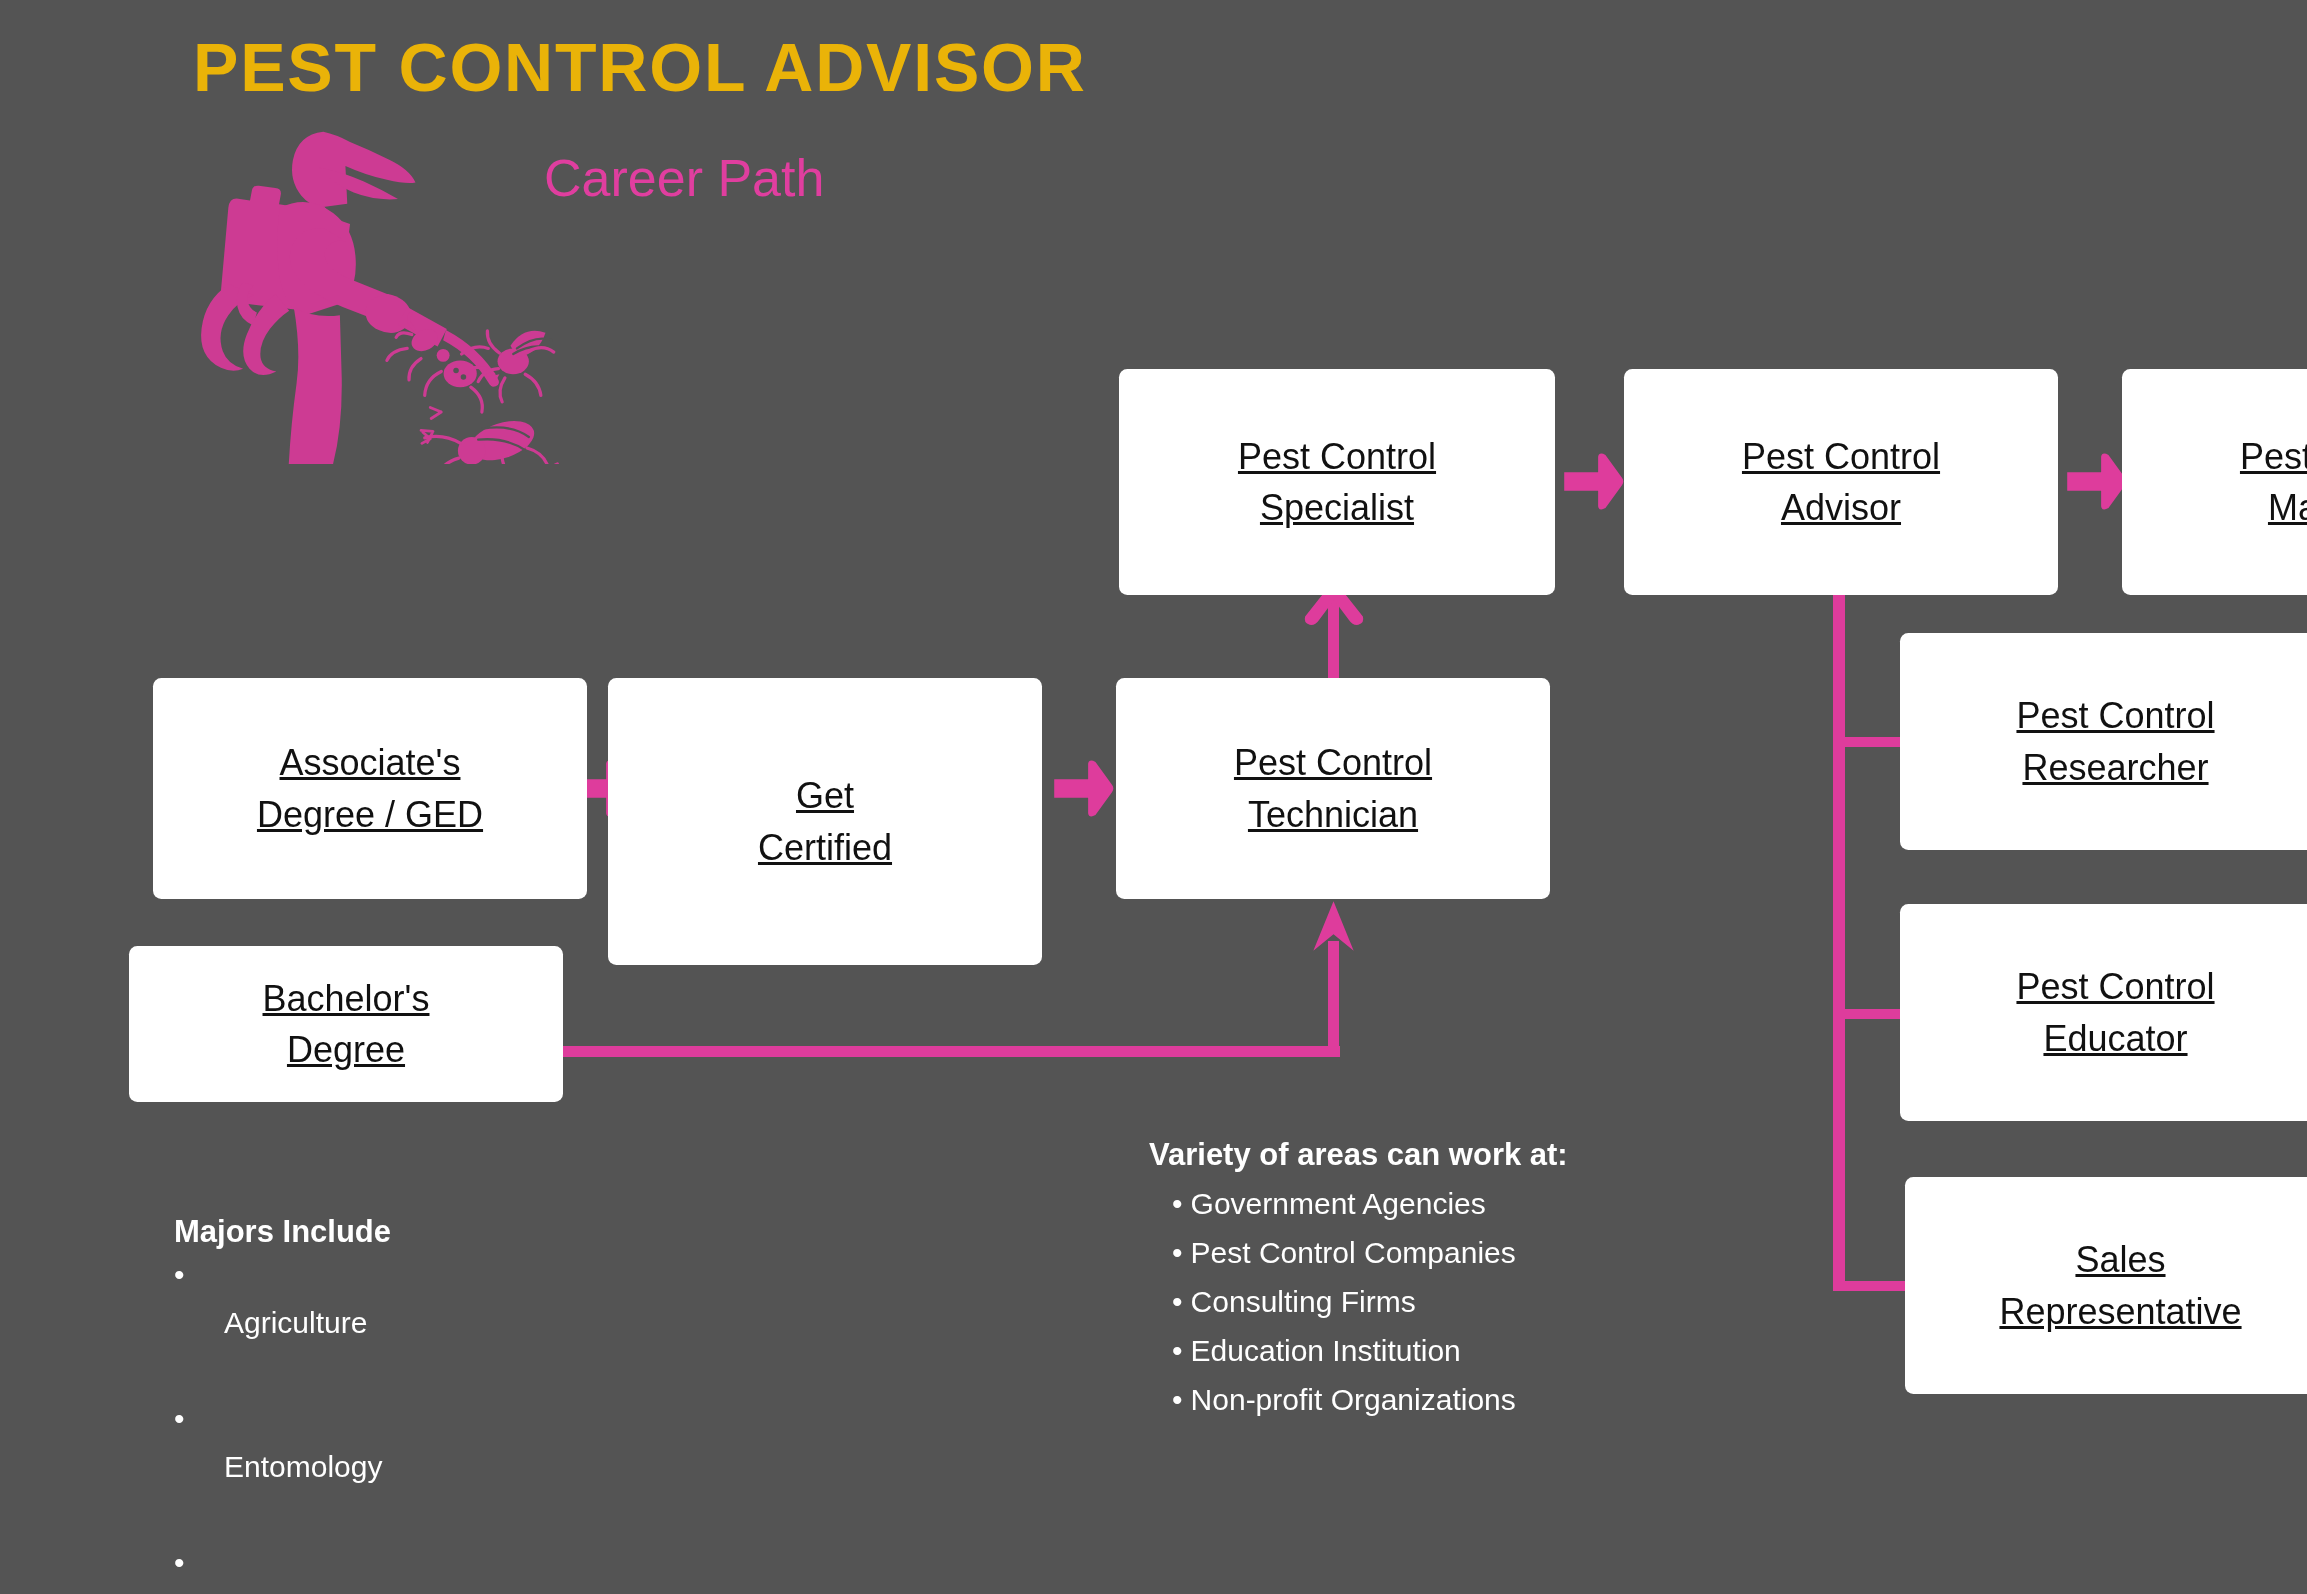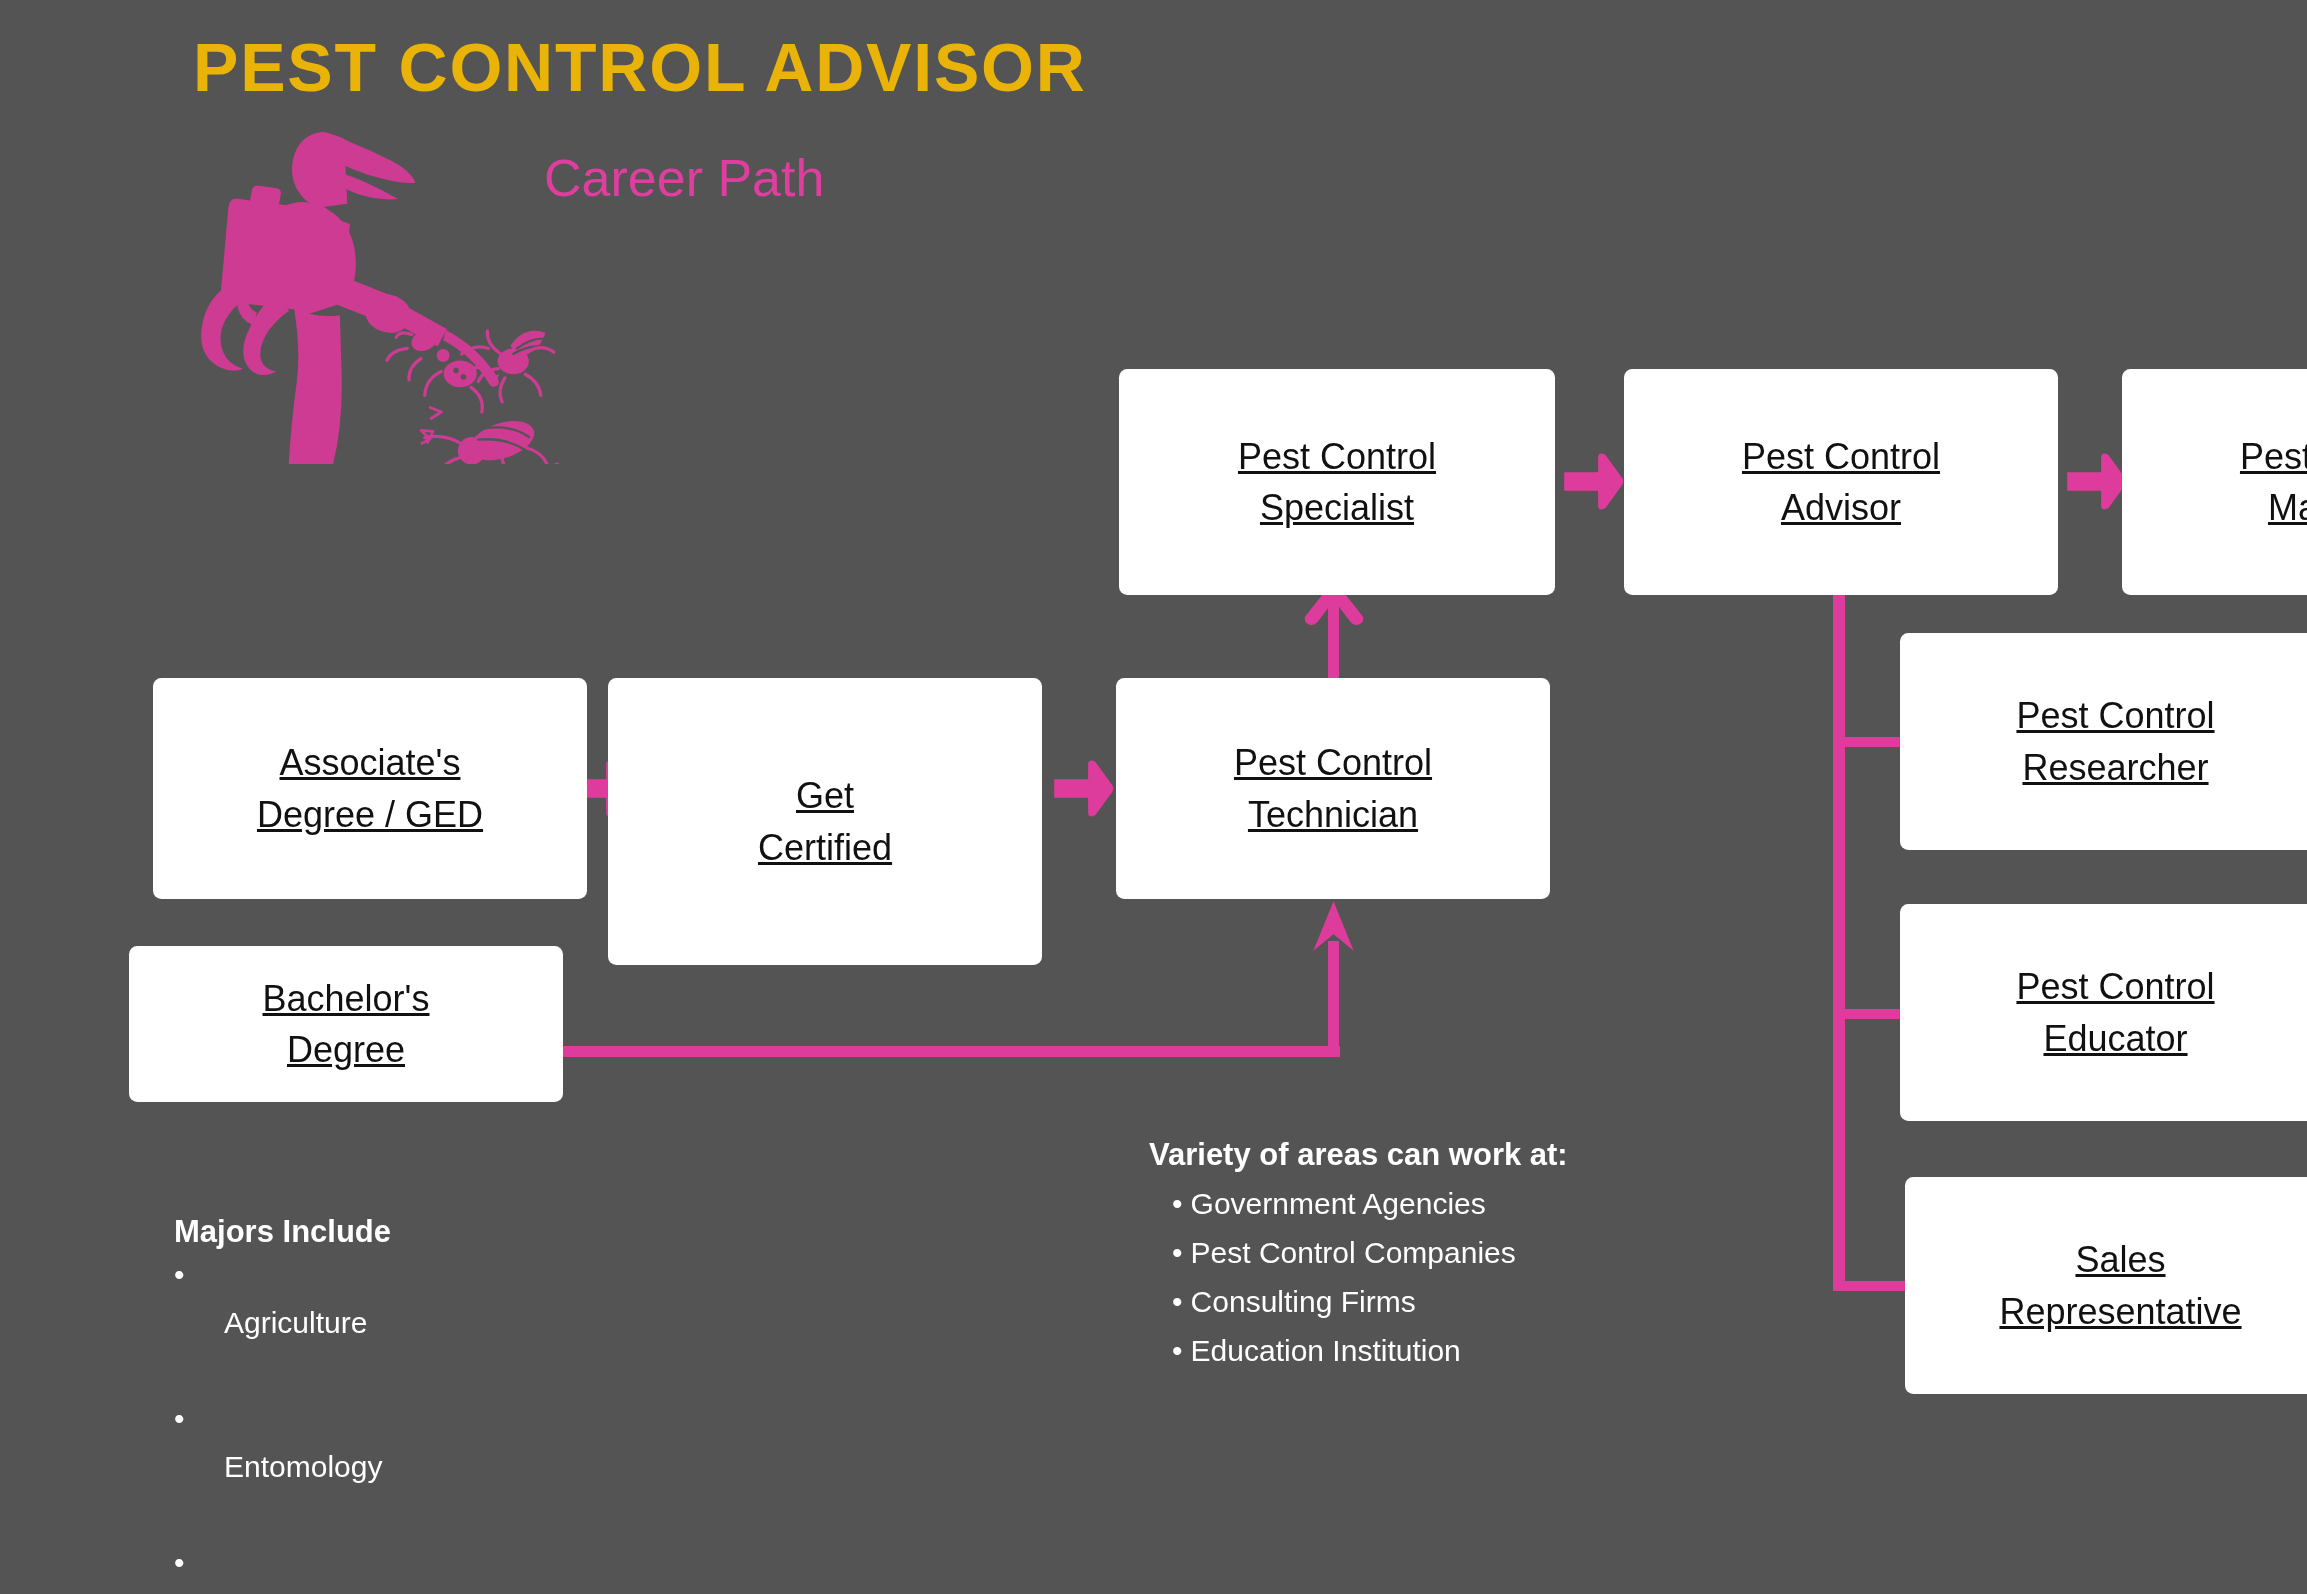--- a/index.html
+++ b/index.html
@@ -259,16 +259,17 @@
       
     </li>
   </ul>
 
   <div id="areas-head" class="block-head">Variety of areas can work at:</div>
   <ul id="areas-list" class="bullets">
     <li><span>Government Agencies</span></li>
     <li><span>Pest Control Companies</span></li>
     <li><span>Consulting Firms</span></li>
     <li><span>Education Institution</span></li>
+    <li><span>Non-profit Organizations</span></li>
   </ul>
 
 </div>
 
 
 </body></html>

